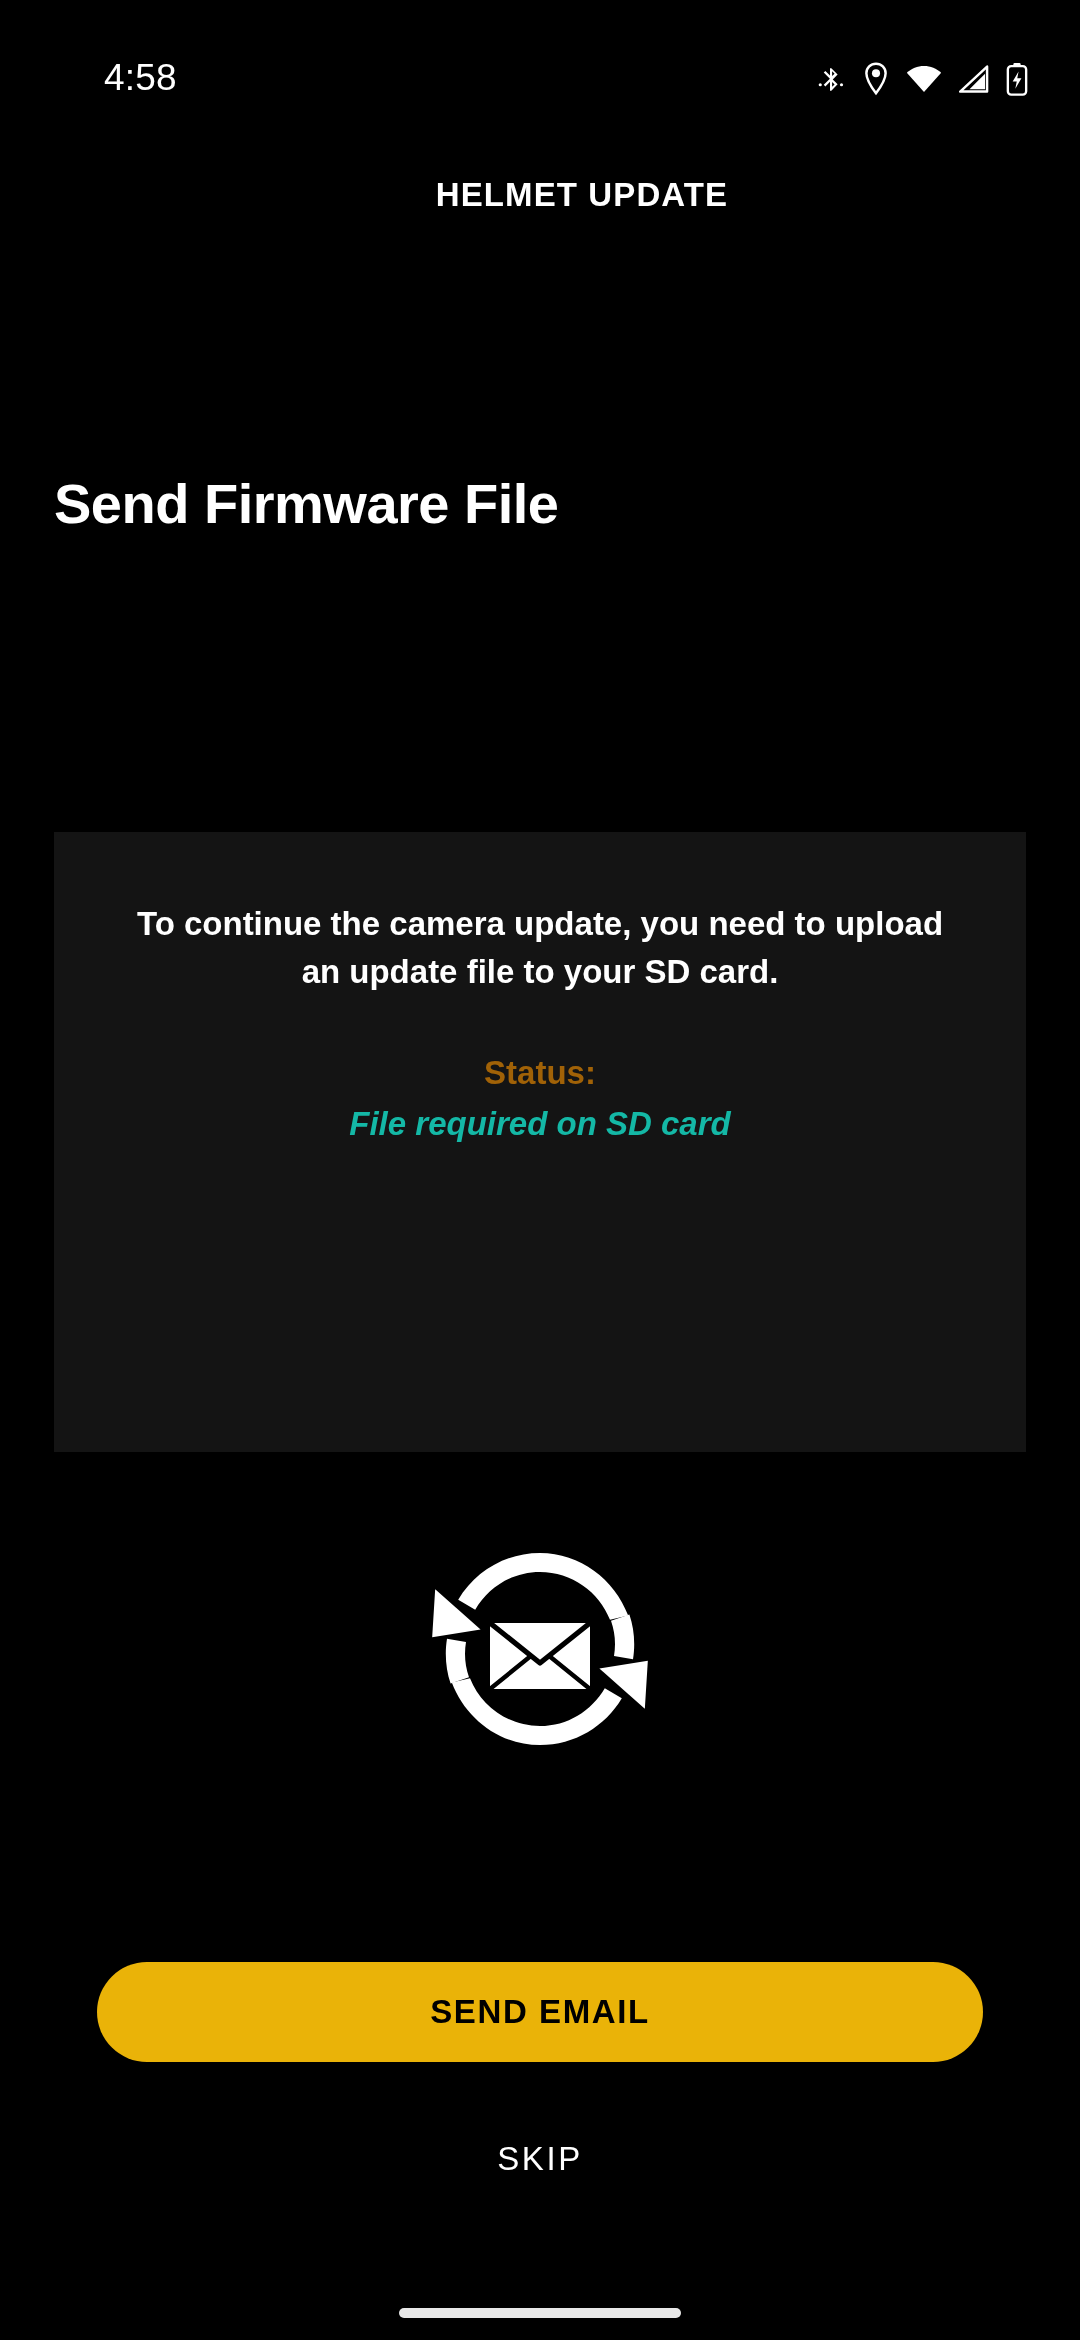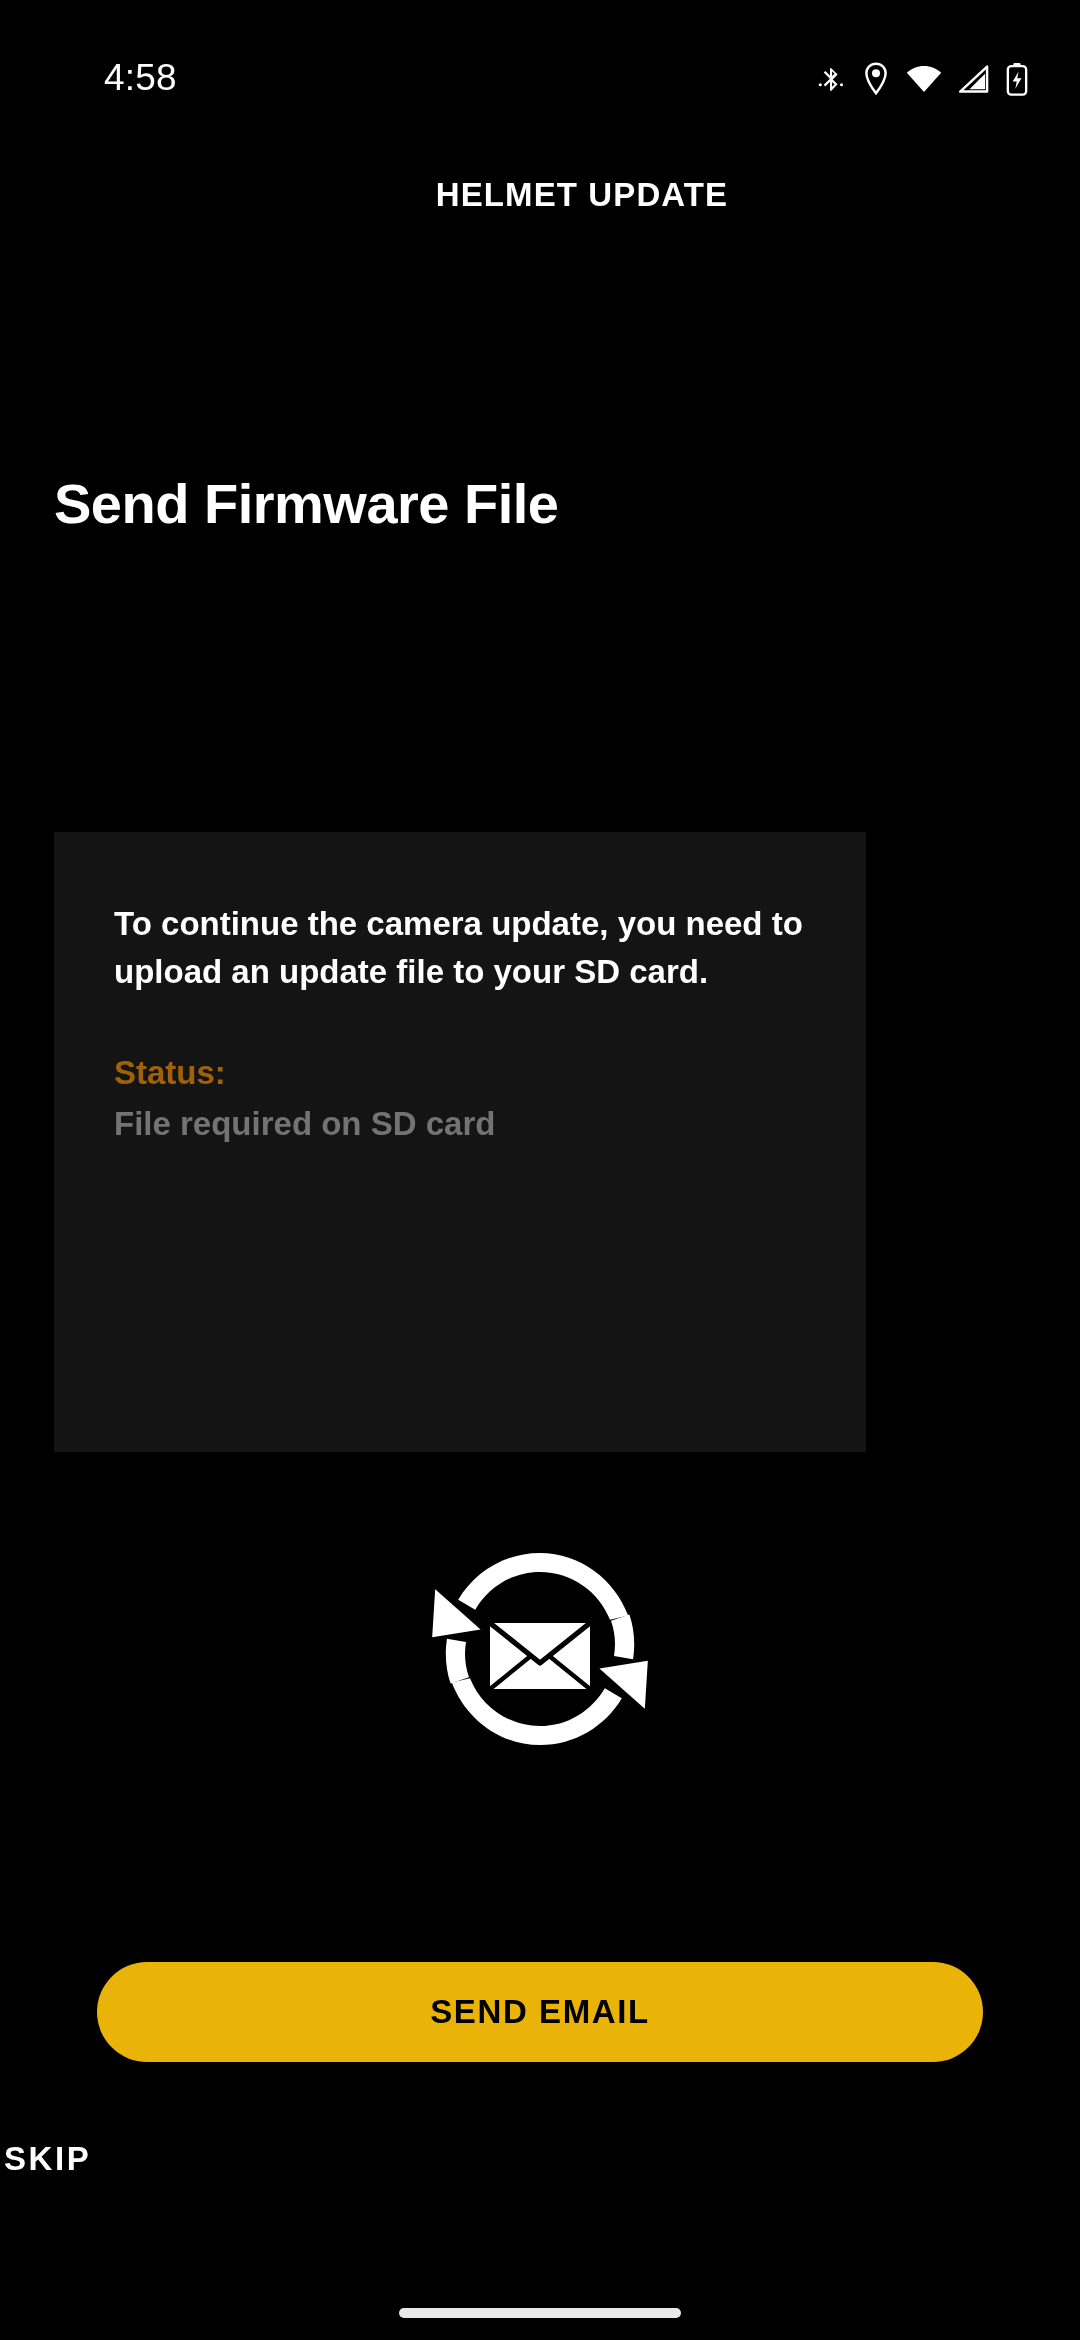--- a/index.html
+++ b/index.html
@@ -68,26 +68,26 @@
     line-height: 1.05;
     color: #ffffff;
     letter-spacing: -0.5px;
   }
 
   
   .info-card {
     position: absolute;
     top: 832px;
     left: 54px;
-    width: 812px;
+    width: 972px;
     height: 620px;
     background: #141414;
     box-sizing: border-box;
     padding: 68px 60px 0 60px;
-    text-align: left;
+    text-align: center;
   }
   .card-para {
     font-size: 33px;
     font-weight: bold;
     line-height: 1.45;
     color: #ffffff;
     margin: 0;
   }
   .card-para + .card-para { margin-top: 52px; }
   .status-block { margin-top: 54px; }
@@ -139,24 +139,24 @@
   .text-button {
     position: absolute;
     top: 2128px;
     left: 0;
     width: 1080px;
     background: transparent;
     border: none;
     color: #ffffff;
     font-family: "Liberation Sans", sans-serif;
     font-size: 33px;
-    font-weight: bold;
+    font-weight: normal;
     letter-spacing: 2.6px;
     cursor: pointer;
-    text-align: left;
+    text-align: center;
     padding: 12px 4px;
   }
 
   
   .home-indicator {
     position: absolute;
     bottom: 22px;
     left: 50%;
     transform: translateX(-50%);
     width: 282px;
@@ -212,21 +212,21 @@
 </div>
 
 <div class="screen-title">HELMET UPDATE</div>
 
 <h1 class="page-heading">Send Firmware File</h1>
 
 <div class="info-card" style="background: rgb(20, 20, 20);">
   <p class="card-para">To continue the camera update, you need to upload an update file to your SD card.</p>
   <div class="status-block">
     <div class="status-label">Status:</div>
-    <div class="status-value" style="color: #737373;">File required on SD card</div>
+    <div class="status-value" style="color: #14b8a6; font-style: italic;">File required on SD card</div>
   </div>
 </div>
 
 <div class="sync-icon-wrap">
   <span>
     <svg width="260" height="218" viewBox="0 0 130 109" fill="#ffffff">
 
       <path d="M65 6.5c-17.4 0-32.6 9.4-40.9 23.4l8.5 5.0C39.4 23.4 51.3 16 65 16c15.9 0 29.5 9.9 35 23.9l9.1-2.1C102.2 19.6 85.1 6.5 65 6.5z"></path>
 
       <path d="M100.5 40.4c1.3 3.7 2.0 7.6 2.0 11.7 0 2.0-.2 4.0-.5 5.9l9.5 1.6c.4-2.4.6-5.0.6-7.5 0-5.2-.8-10.2-2.4-14.9l-9.2 3.2z"></path>

